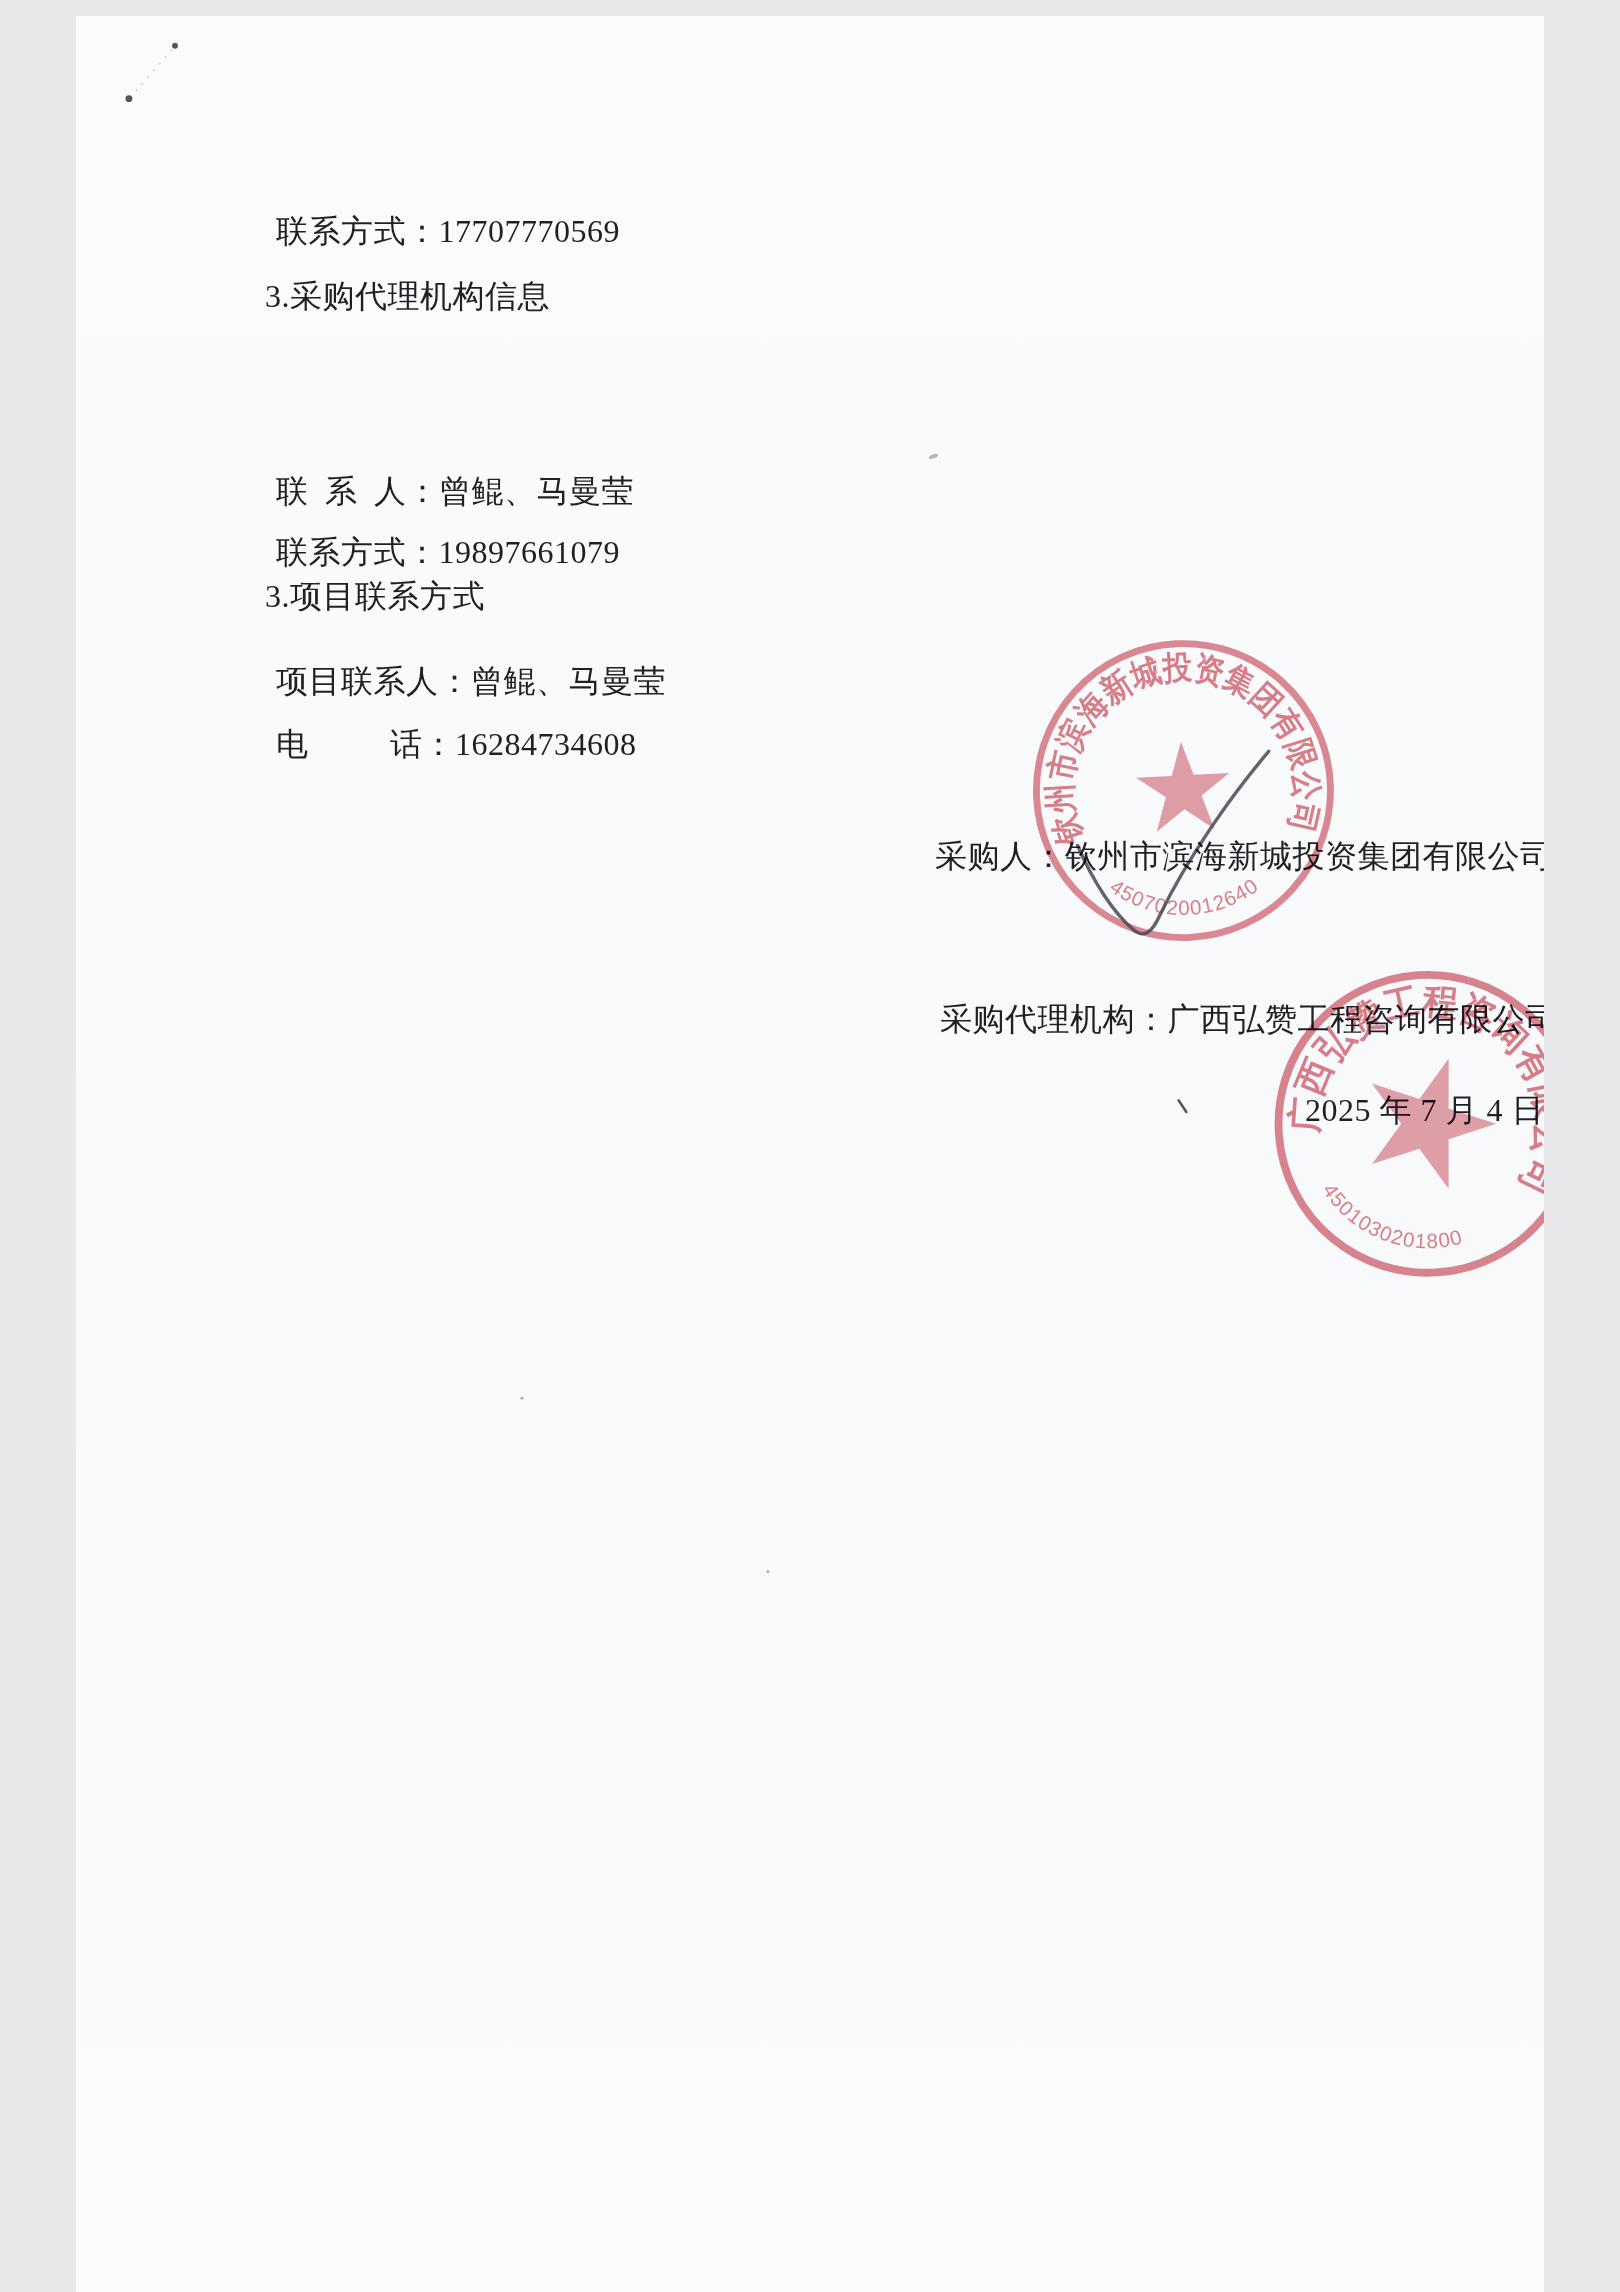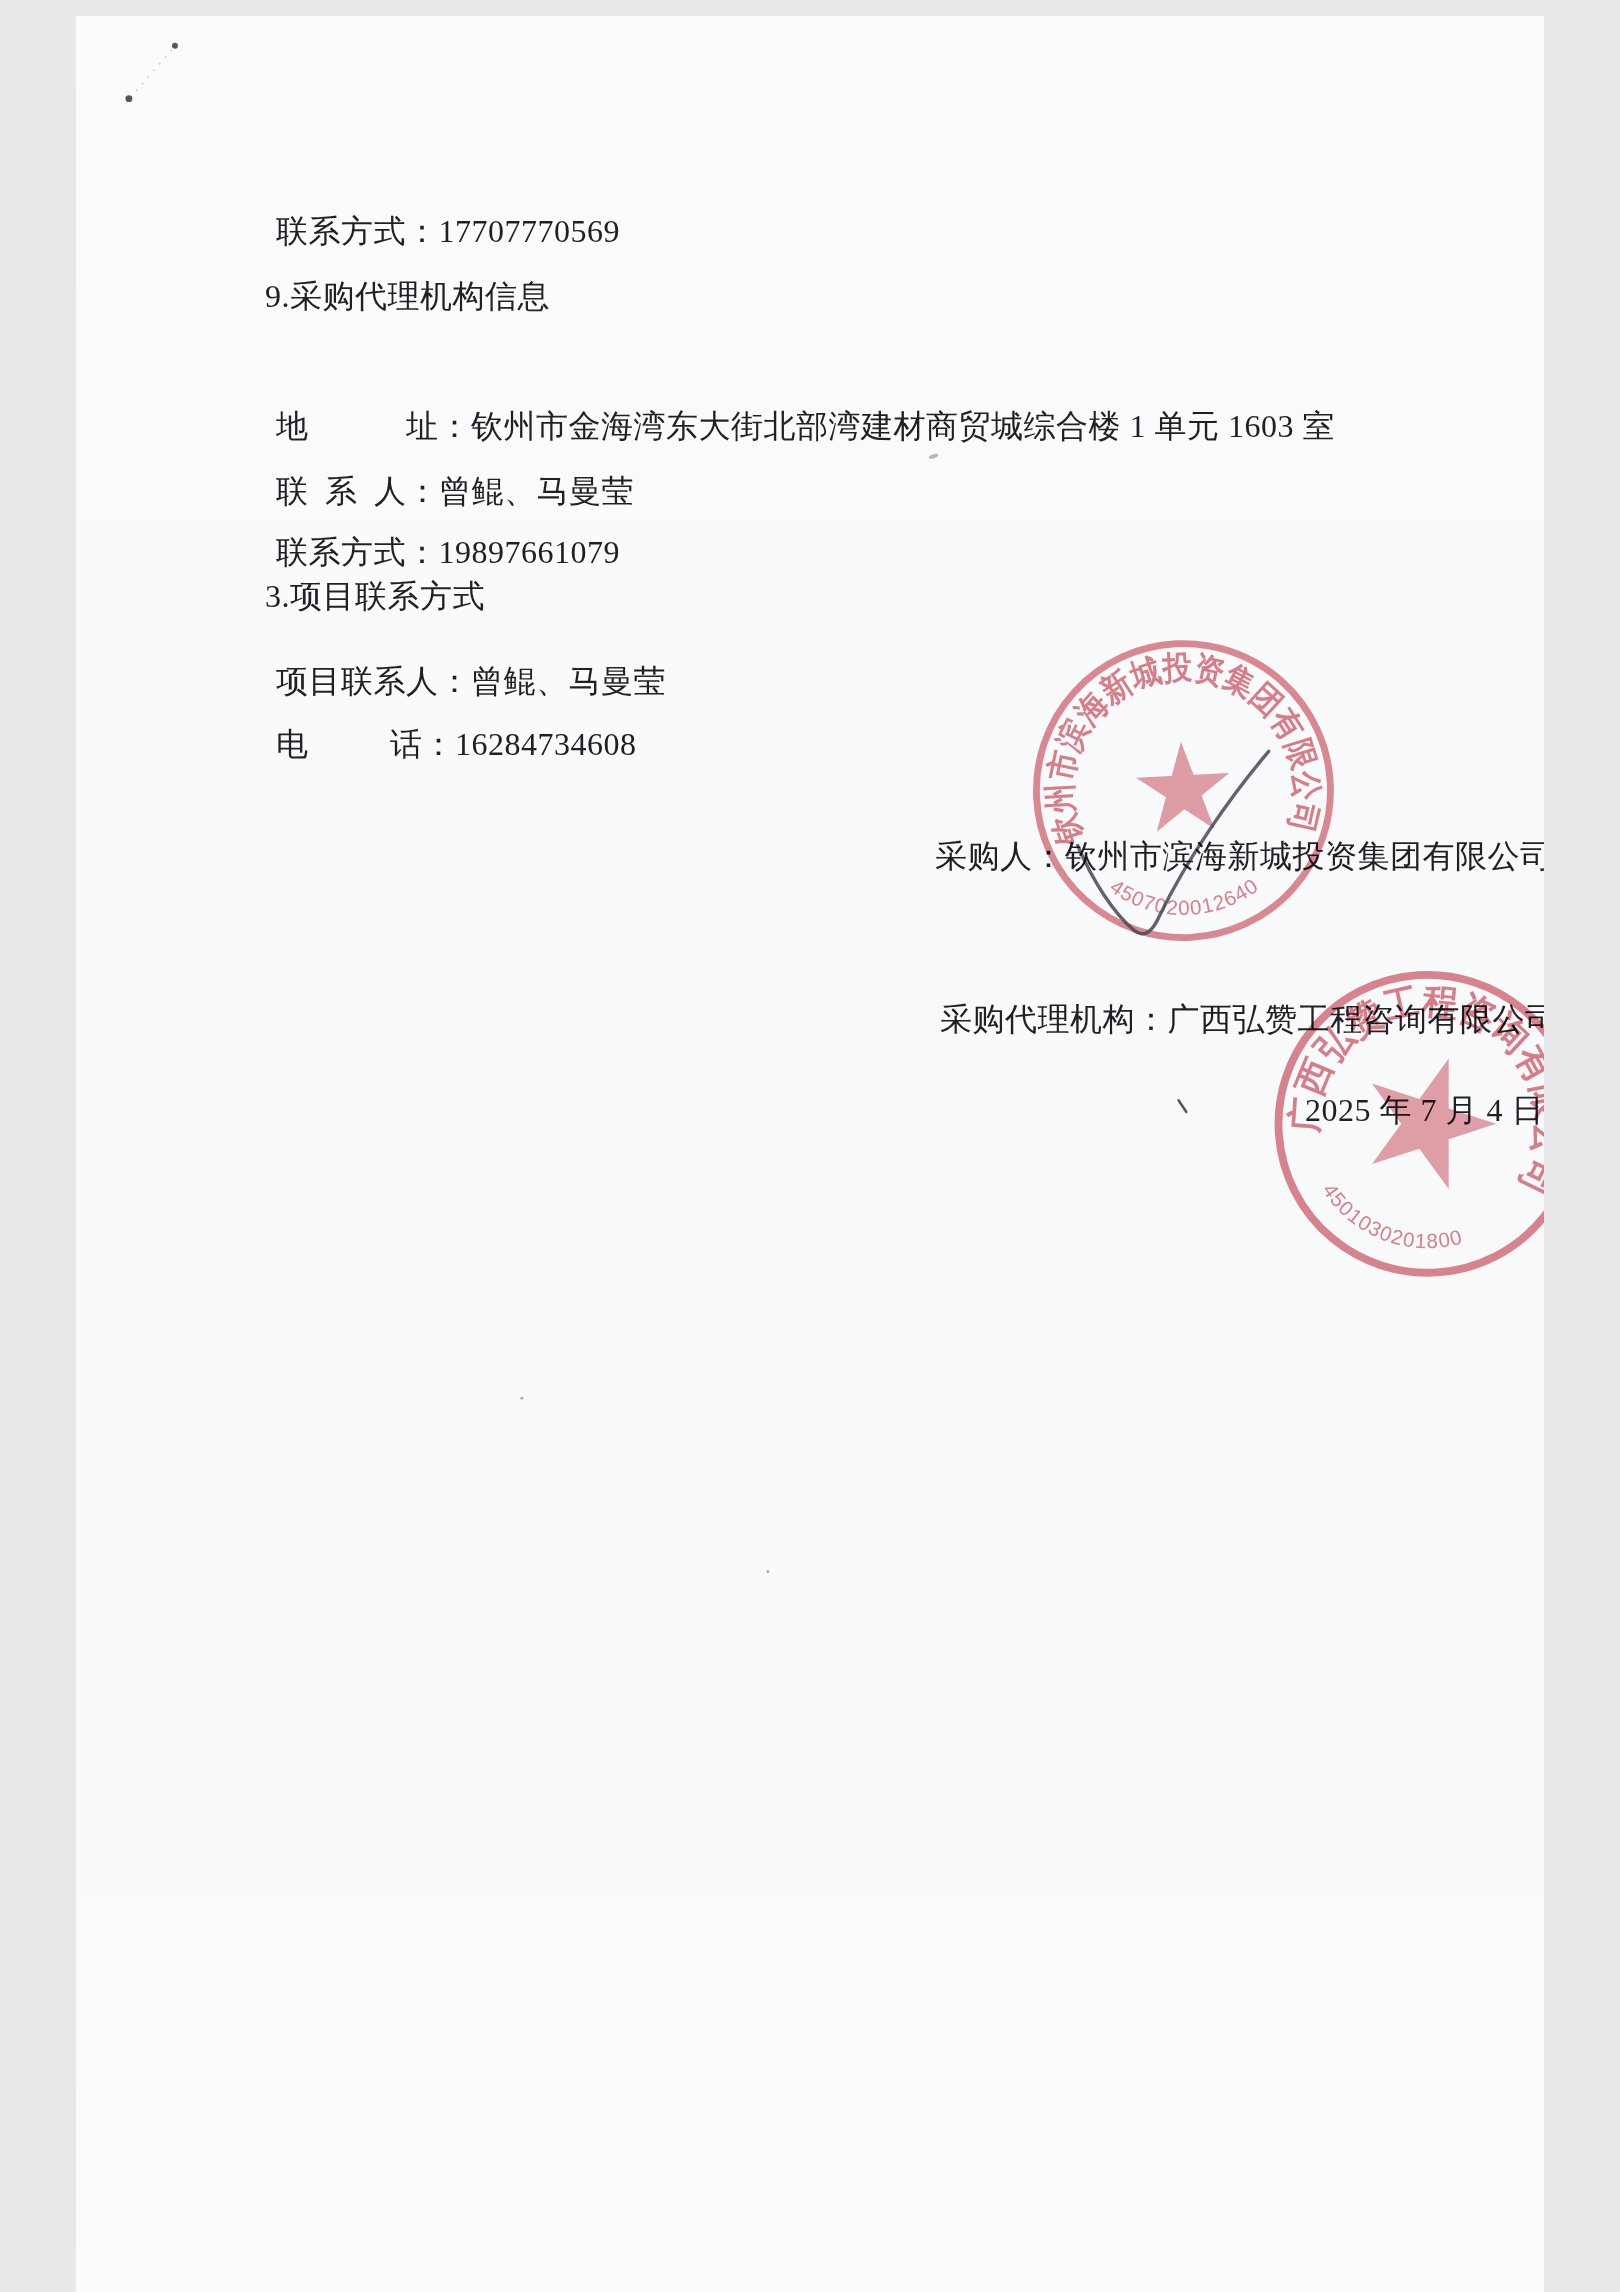--- a/index.html
+++ b/index.html
@@ -32,22 +32,21 @@
   .stamp-serial{
     font-family:"Liberation Sans","DejaVu Sans",sans-serif;
   }
 </style>
 </head>
 <body>
 
 <div class="page">
 
   <div class="line" style="top:199px;left:200px">联系方式：17707770569</div>
-  <div class="line" style="top:264px;left:189px">9.采购代理机构信息</div>
-  <div class="line" style="top:394px;left:200px">地　　　址：钦州市金海湾东大街北部湾建材商贸城综合楼 1 单元 1603 室</div>
+  <div class="line" style="top:264px;left:189px">3.采购代理机构信息</div>
   <div class="line" style="top:459px;left:200px">联 系 人：曾鲲、马曼莹</div>
   <div class="line" style="top:520px;left:200px">联系方式：19897661079</div>
   <div class="line" style="top:564px;left:189px">3.项目联系方式</div>
   <div class="line" style="top:649px;left:200px">项目联系人：曾鲲、马曼莹</div>
   <div class="line" style="top:712px;left:200px">电　　 话：16284734608</div>
 
   <div class="line sig" style="top:987px;left:864px">采购代理机构：广西弘赞工程咨询有限公司</div>
   <div class="line sig" style="top:824px;left:859px">采购人：钦州市滨海新城投资集团有限公司</div>
   <div class="line sig" style="top:1078px;left:1229px">2025 年 7 月 4 日</div>
 

